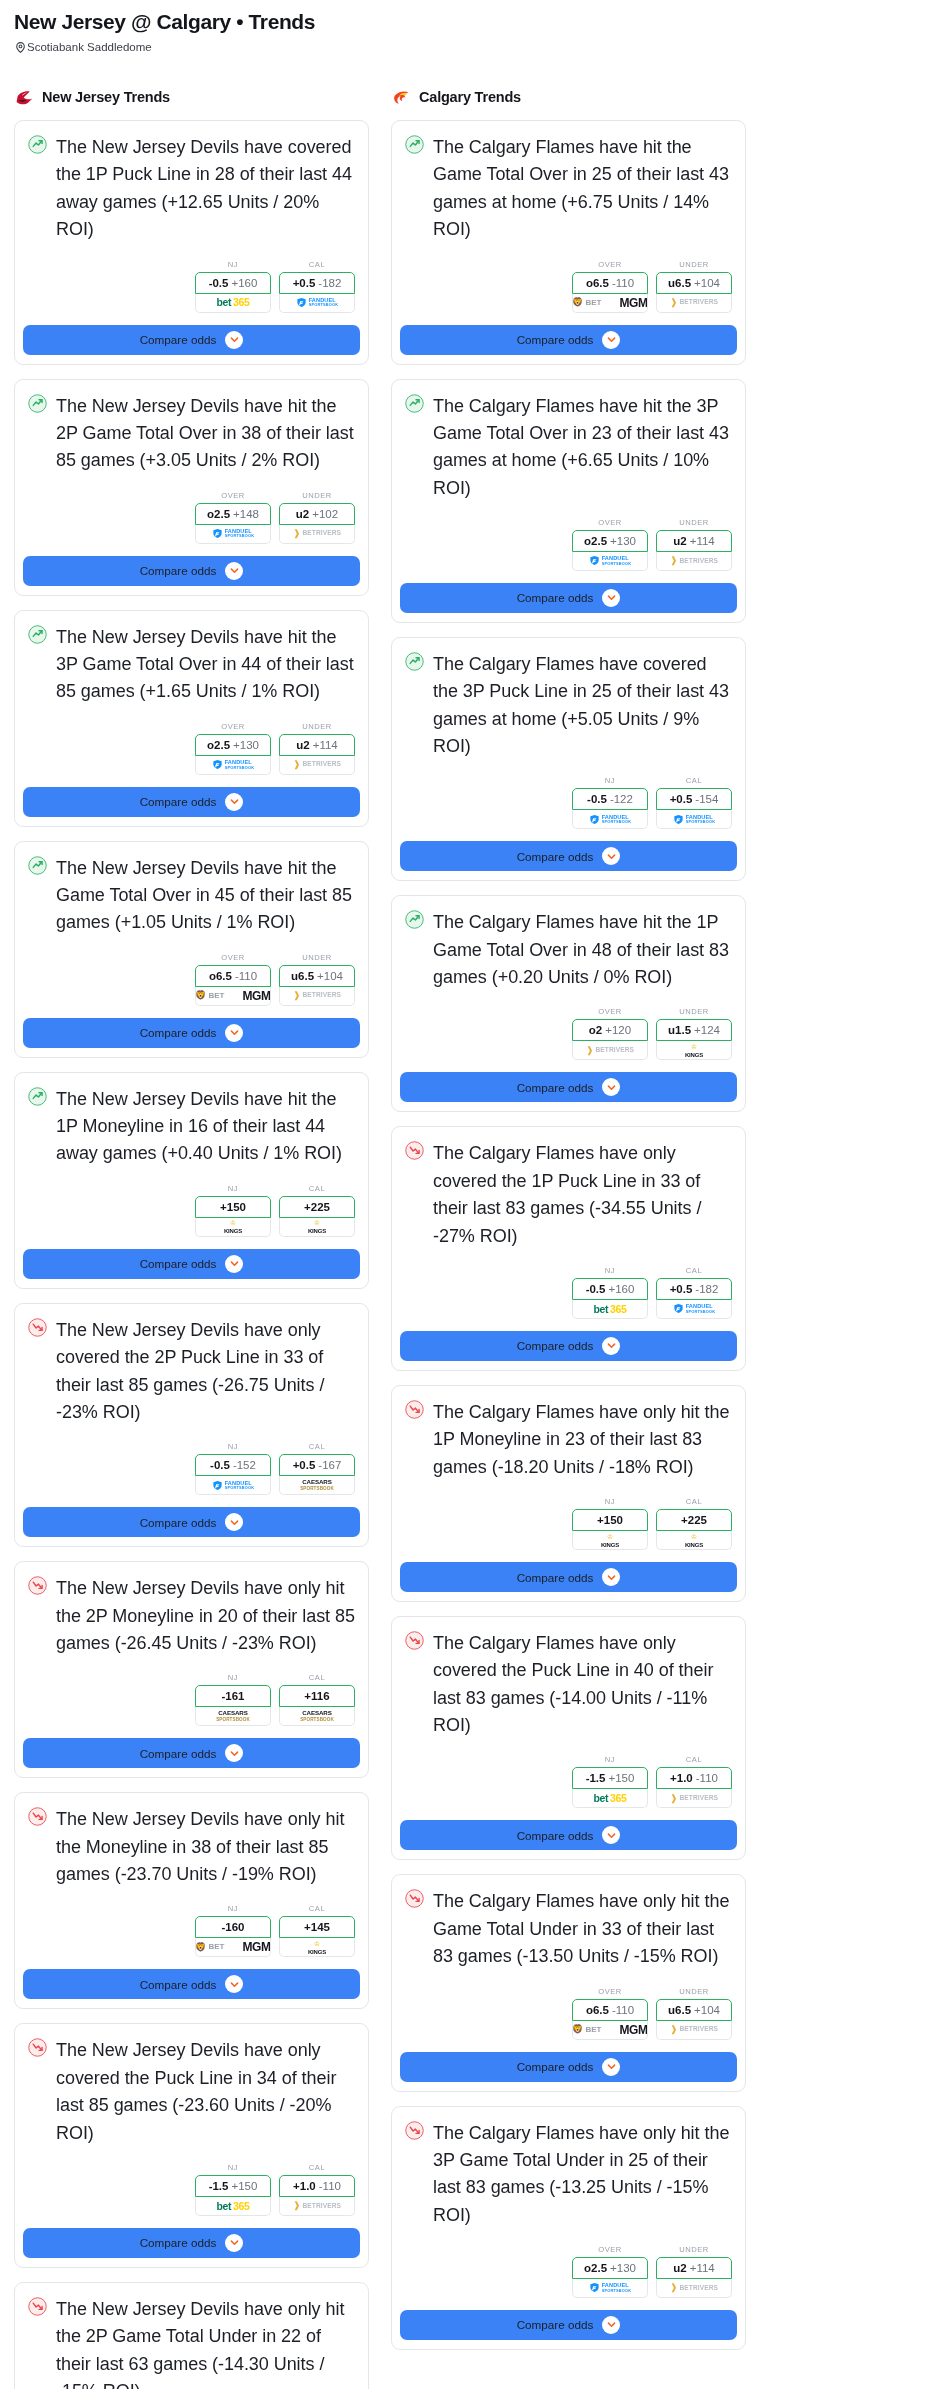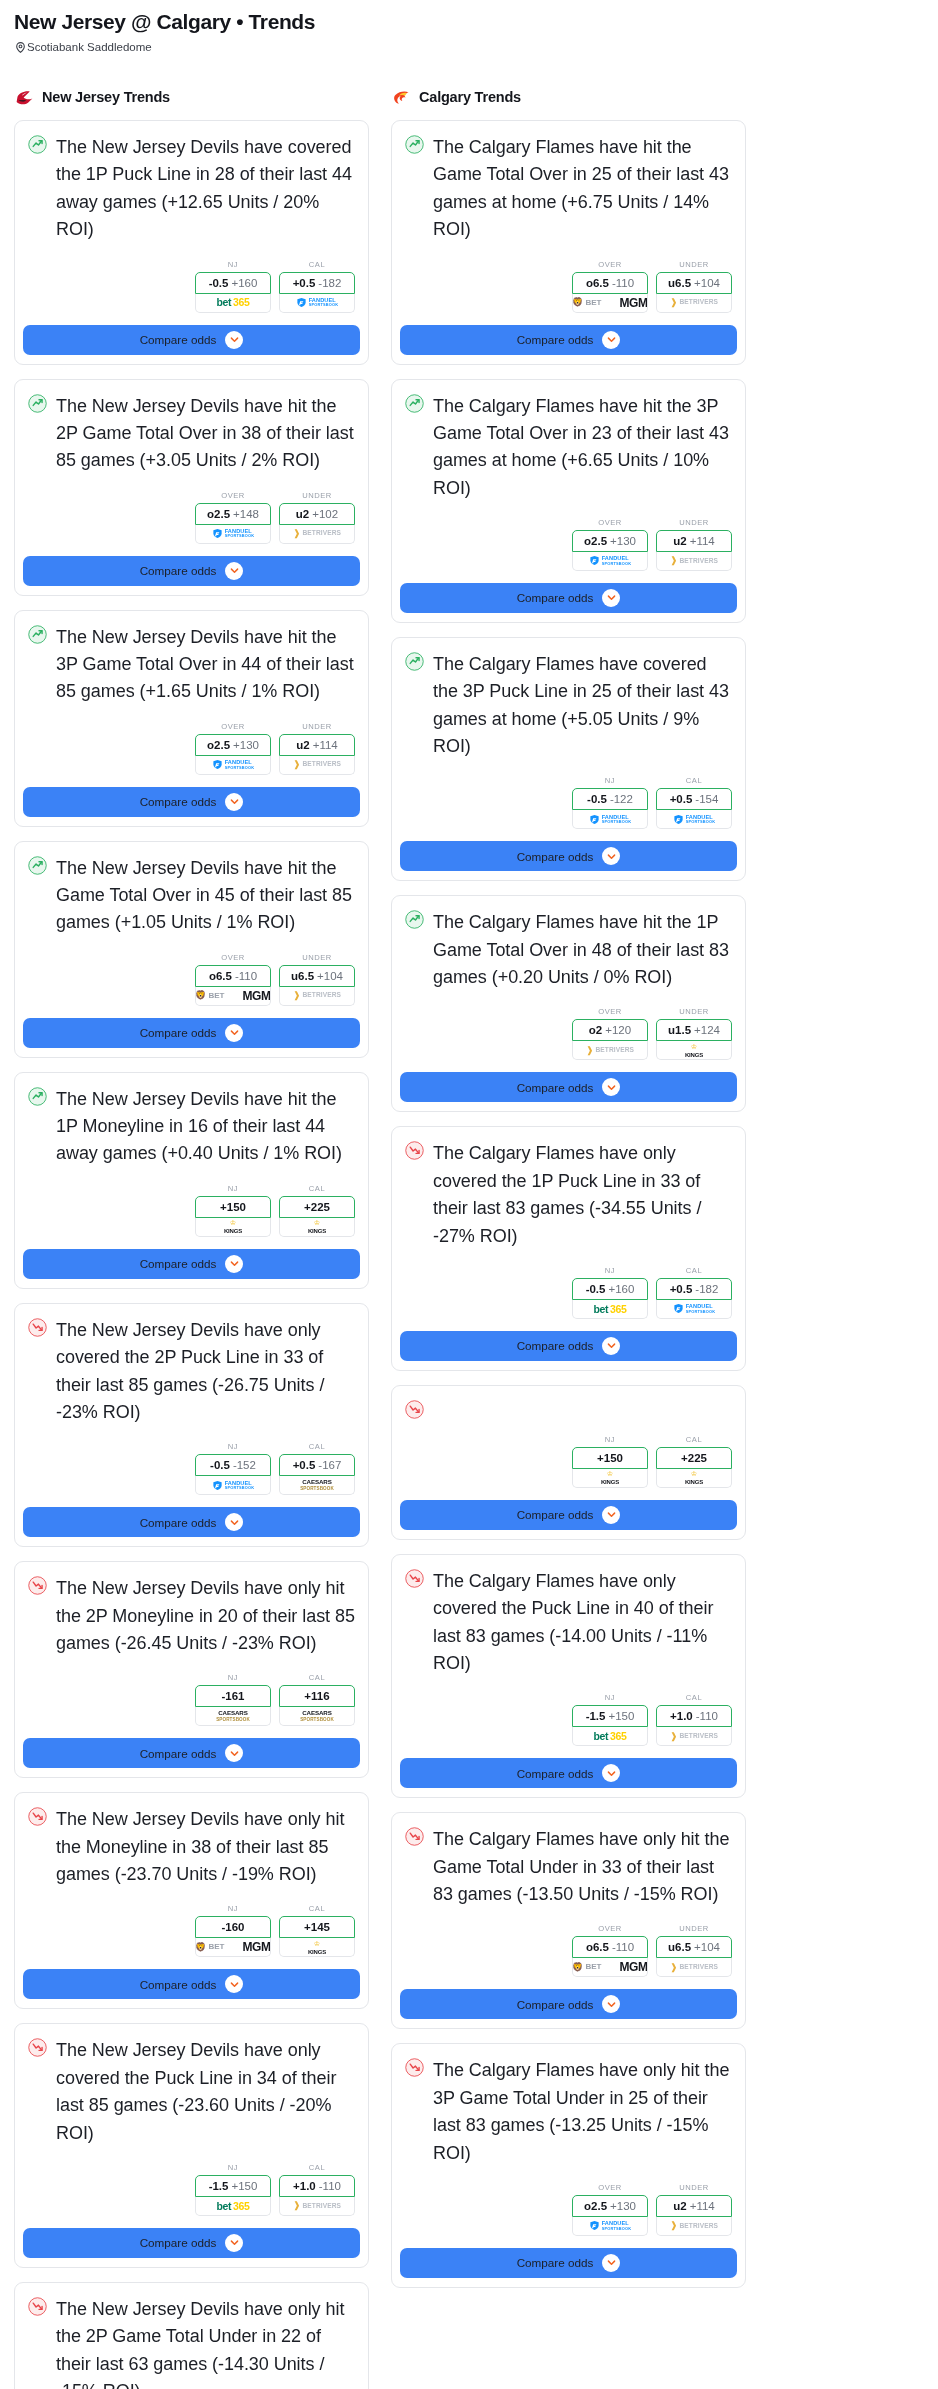--- a/index.html
+++ b/index.html
@@ -920,20 +920,21 @@
           </div>
         </div>
         <div class="card">
           <div class="card-body">
             <div class="trend-row">
               <span class="trend-icon"><svg viewBox="0 0 20 20" width="19" height="19">
                   <circle cx="10" cy="10" r="9.2" fill="#fdecec" stroke="#e8454a" stroke-width="0.9"></circle>
                   <polyline points="5.5,6.5 8.5,10.5 11,8.5 14.5,13" fill="none" stroke="#e8454a" stroke-width="1.5" stroke-linecap="round" stroke-linejoin="round"></polyline>
                   <polyline points="11.6,13 14.8,13 14.8,10" fill="none" stroke="#e8454a" stroke-width="1.5" stroke-linecap="round" stroke-linejoin="round"></polyline>
                 </svg></span>
+              <div class="trend-text">The Calgary Flames have only hit the 1P Moneyline in 23 of their last 83 games (-18.20 Units / -18% ROI)</div>
             </div>
             <div class="odds-wrap">
               <div class="odds-cell">
                 <div class="odds-label">NJ</div>
                 <div class="odds-box">
                   <span class="odds-main">+150</span>
                 </div>
                 <div class="book-box">
                   <span class="bk bk-dk">
                     <span class="crown">♔</span>

